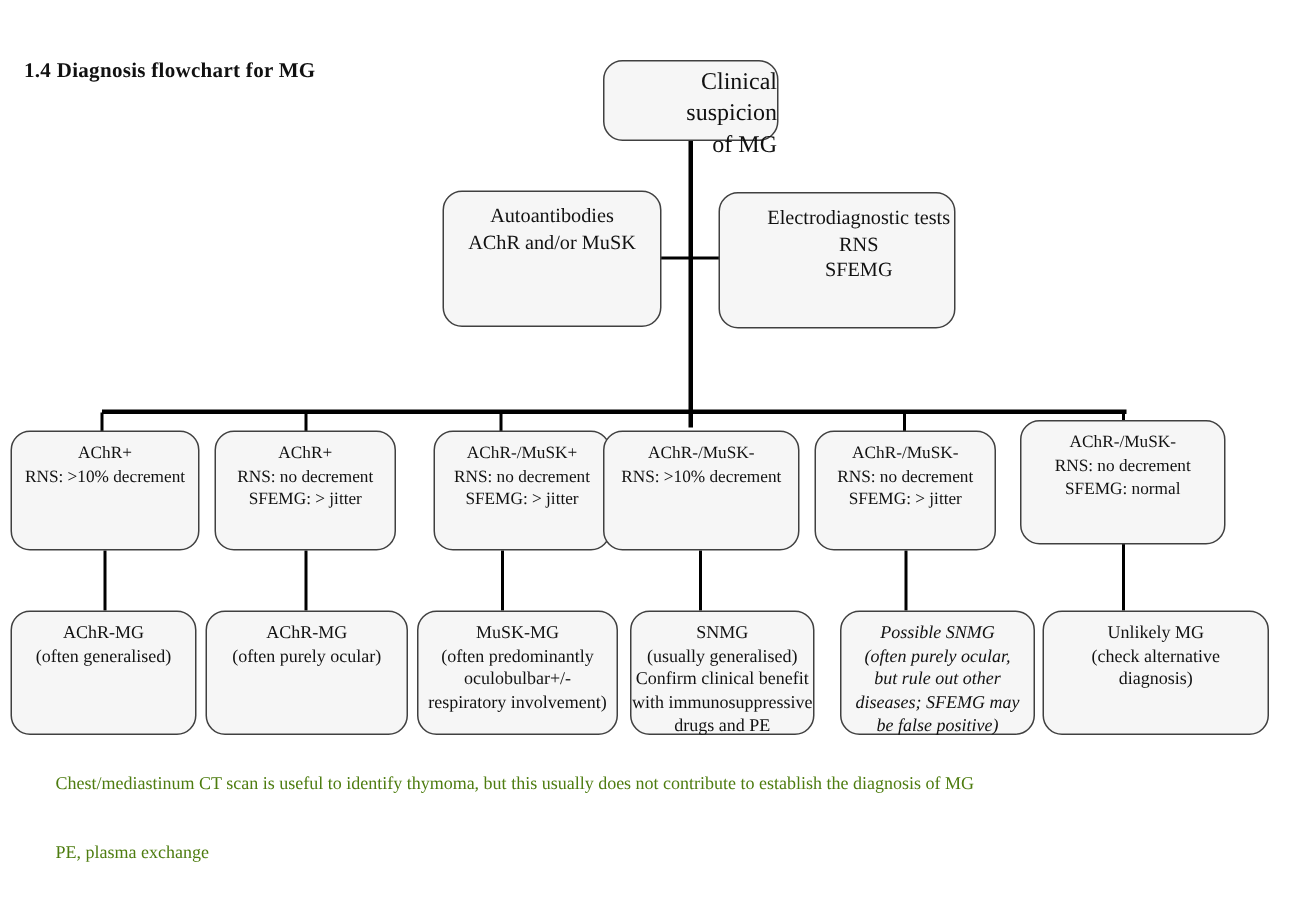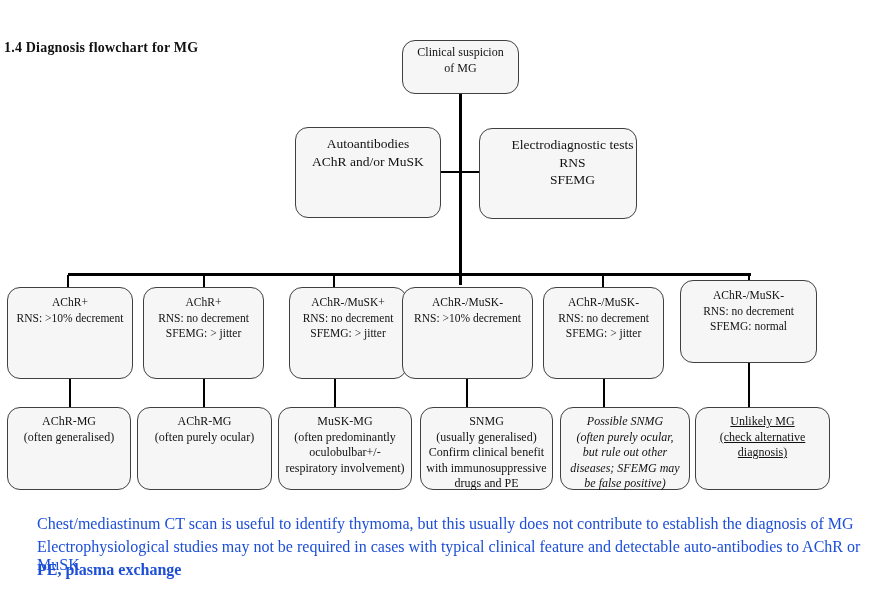--- a/index.html
+++ b/index.html
@@ -10,55 +10,55 @@
   html,body{margin:0;padding:0;background:#ffffff;}
   #page{
     position:relative;
     width:870px;height:600px;
     background:#ffffff;
     font-family:"Liberation Serif", serif;
     color:#111111;
     overflow:hidden;
   }
   .title{
-    position:absolute;left:4px;top:40px;
+    position:absolute;left:16px;top:40px;
     font-size:14px;font-weight:bold;
     letter-spacing:.2px;
   }
   .box{
     position:absolute;
     box-sizing:border-box;
     background:var(--box-fill);
     border:1.4px solid var(--box-border);
     border-radius:13px;
     text-align:center;
     white-space:pre-line;
   }
-  .lvl1{font-size:12px;line-height:1.3;padding-top:4px;}
+  .lvl1{font-size:16px;line-height:1.3;padding-top:4px;text-align:right;}
   .lvl2{font-size:13.5px;line-height:1.3;padding-top:7px;}
-  .cond{font-size:11.5px;line-height:1.35;padding-top:7px;top:287px;height:92px;}
+  .cond{font-size:11.5px;line-height:1.35;padding-top:7px;top:287px;height:80px;}
   .outc{font-size:12px;line-height:1.3;padding-top:6px;top:407px;height:83px;}
 
   .root-box{left:402px;top:40px;width:117px;height:54px;}
   .auto-box{left:295px;top:127px;width:146px;height:91px;}
   .electro-box{left:479px;top:128px;width:158px;height:91px;padding-left:29px;}
 
   .c1{left:7px;width:126px;}
   .c2{left:143px;width:121px;}
   .c3{left:275px;width:118px;margin-left:14px;}
   .c4{left:402px;width:131px;}
   .c5{left:543px;width:121px;}
   .c6{left:680px;width:137px;top:280px;height:83px;}
 
   .r1{left:7px;width:124px;}
   .r2{left:137px;width:135px;}
   .r3{left:278px;width:134px;}
-  .r4{left:420px;width:133px;}
+  .r4{left:420px;width:123px;}
   .r5{left:560px;width:130px;font-style:italic;}
-  .r6{left:695px;width:135px;text-decoration:underline;}
+  .r6{left:695px;width:151px;}
 
   .line{position:absolute;background:var(--line);}
   .trunk{left:459px;top:93px;width:3px;height:192px;}
   .hconn{left:440px;top:171px;width:40px;height:2px;}
   .bar{left:68px;top:273px;width:683px;height:3px;}
 
   .s-c1{left:67px;top:275px;width:2px;height:13px;}
   .s-c2{left:203px;top:275px;width:2px;height:13px;}
   .s-c3{left:333px;top:275px;width:2px;height:13px;}
   .s-c5{left:602px;top:275px;width:2px;height:13px;}
@@ -66,25 +66,25 @@
 
   .s-r1{left:69px;top:367px;width:2px;height:40px;}
   .s-r2{left:203px;top:367px;width:2px;height:40px;}
   .s-r3{left:334px;top:367px;width:2px;height:40px;}
   .s-r4{left:466px;top:367px;width:2px;height:40px;}
   .s-r5{left:603px;top:367px;width:2px;height:40px;}
   .s-r6{left:748px;top:362px;width:2px;height:45px;}
 
   .footnote{
     position:absolute;left:37px;
-    font-size:16px;color:#1d4ed8;
+    font-size:12px;color:#4d7c0f;
   }
   .fn1{top:515px;}
   .fn2{top:538px;}
-  .fn3{top:561px;font-weight:bold;}
+  .fn3{top:561px;}
 </style>
 </head>
 <body>
 
 <div id="page">
 
   <div class="title">1.4 Diagnosis flowchart for MG</div>
 
   <div class="line trunk"></div>
   <div class="line hconn"></div>
@@ -143,16 +143,15 @@
   <div class="box outc r5">Possible SNMG
 (often purely ocular,
 but rule out other
 diseases; SFEMG may
 be false positive)</div>
   <div class="box outc r6">Unlikely MG
 (check alternative
 diagnosis)</div>
 
   <div class="footnote fn1">Chest/mediastinum CT scan is useful to identify thymoma, but this usually does not contribute to establish the diagnosis of MG</div>
-  <div class="footnote fn2">Electrophysiological studies may not be required in cases with typical clinical feature and detectable auto-antibodies to AChR or MuSK</div>
   <div class="footnote fn3">PE, plasma exchange</div>
 
 </div>
 
 </body></html>

